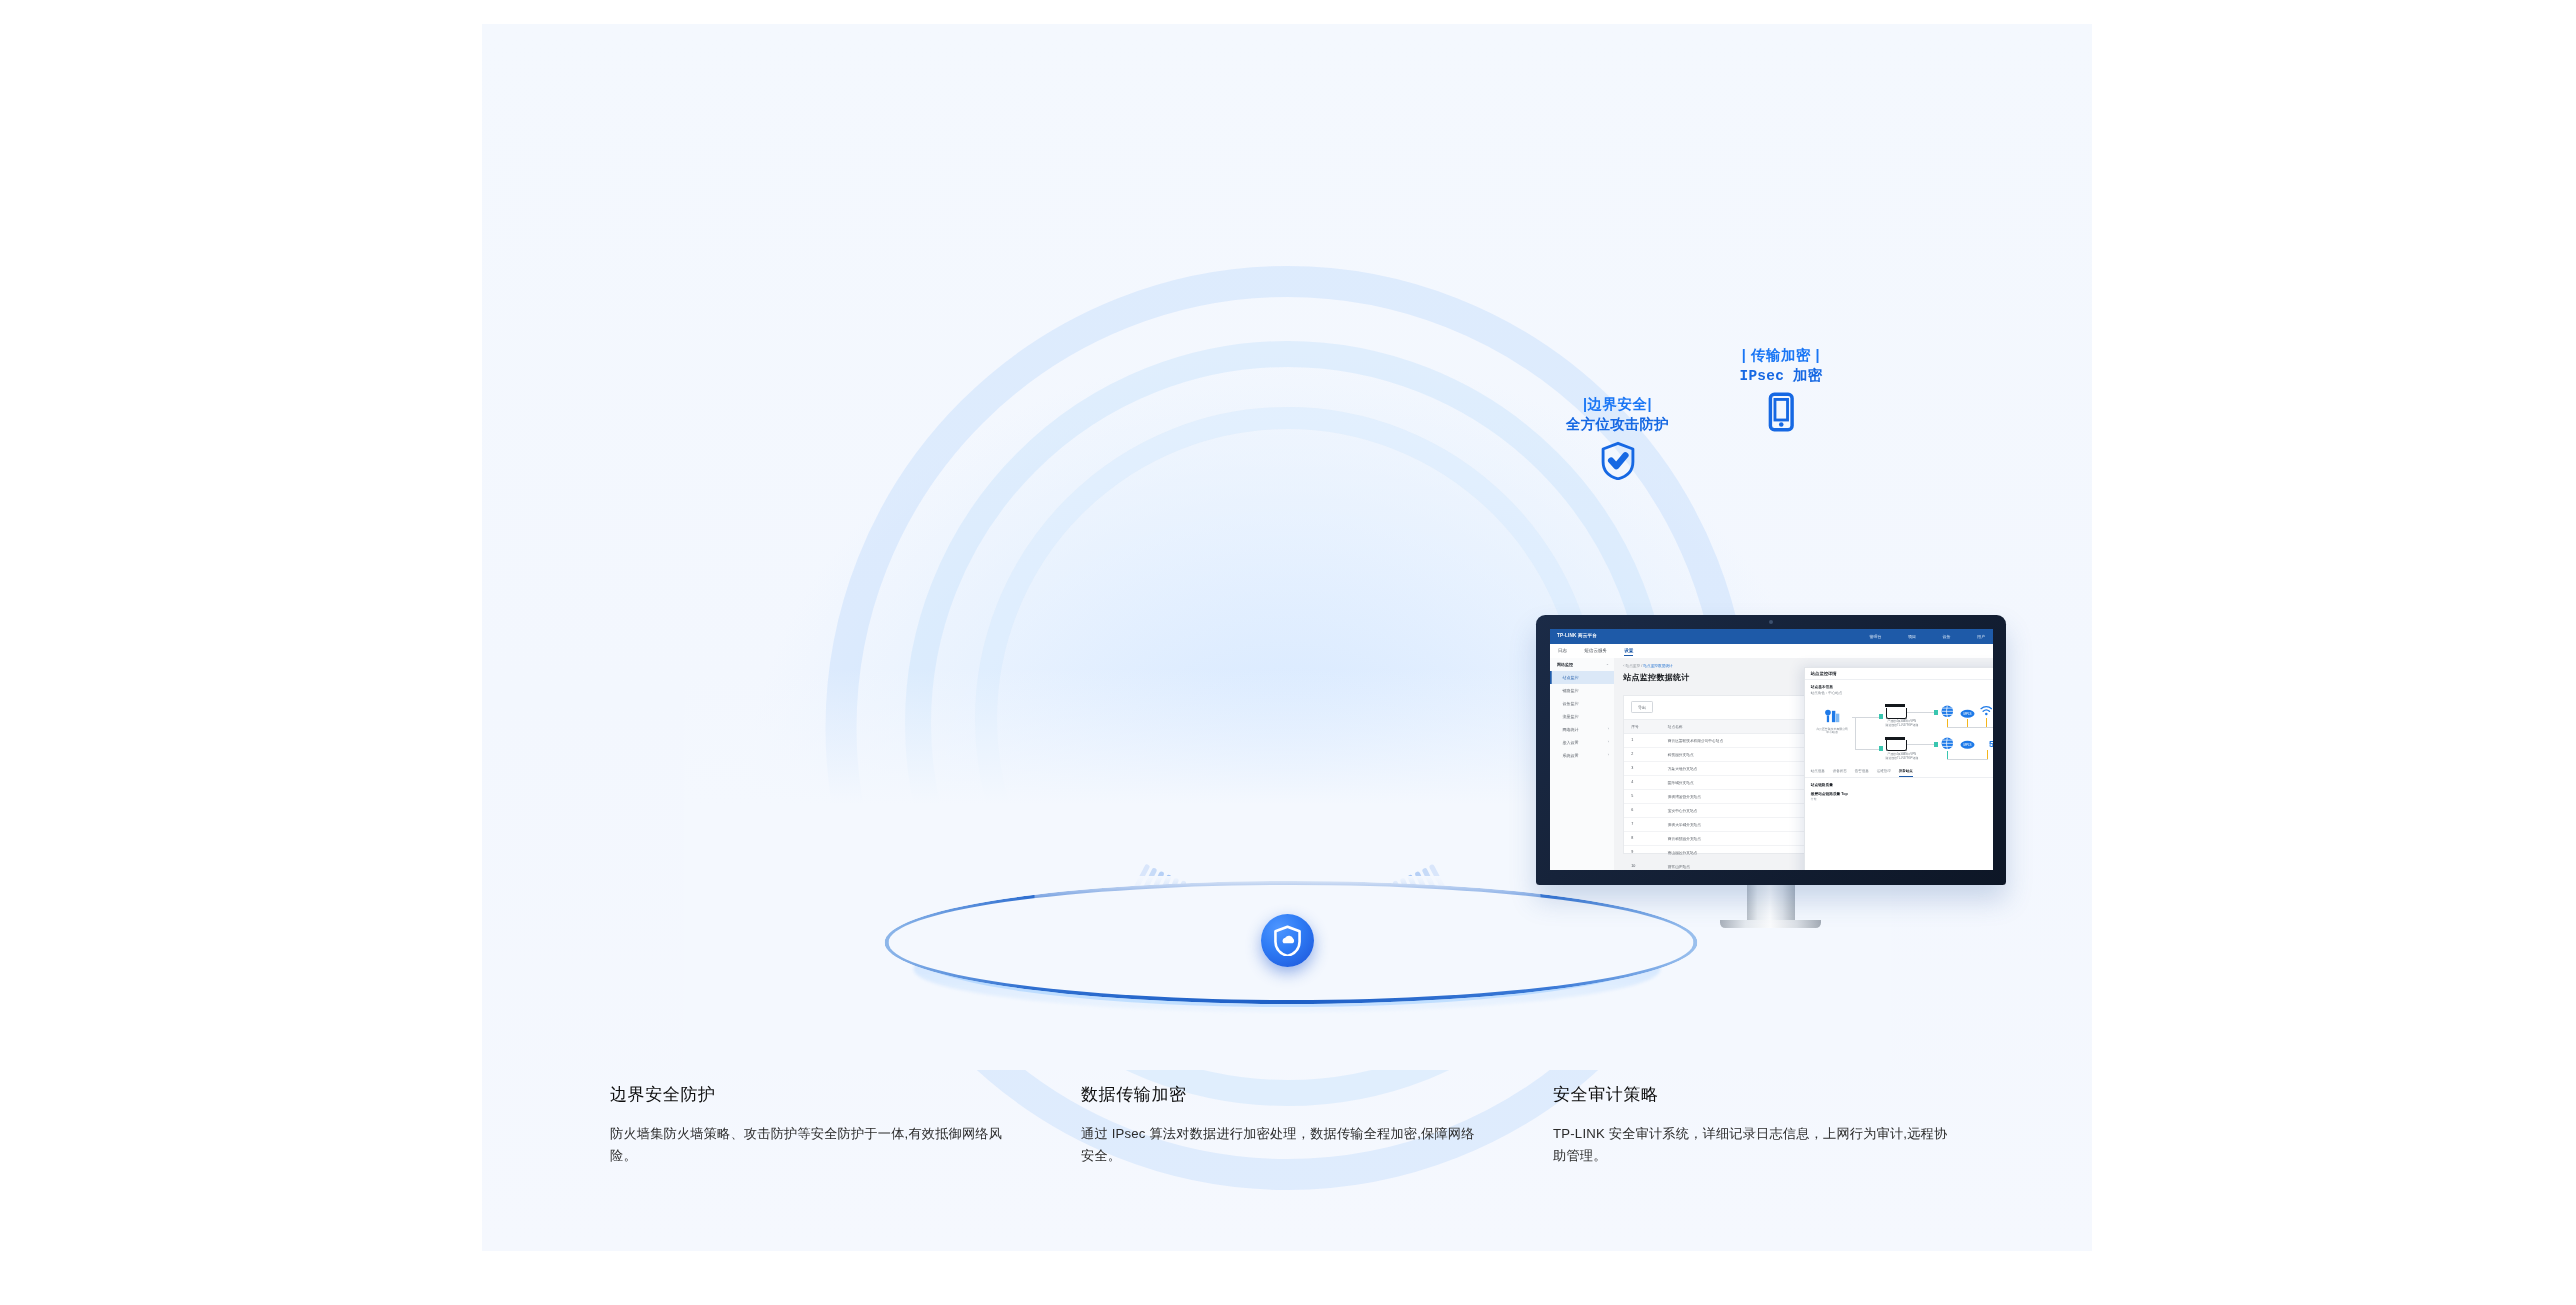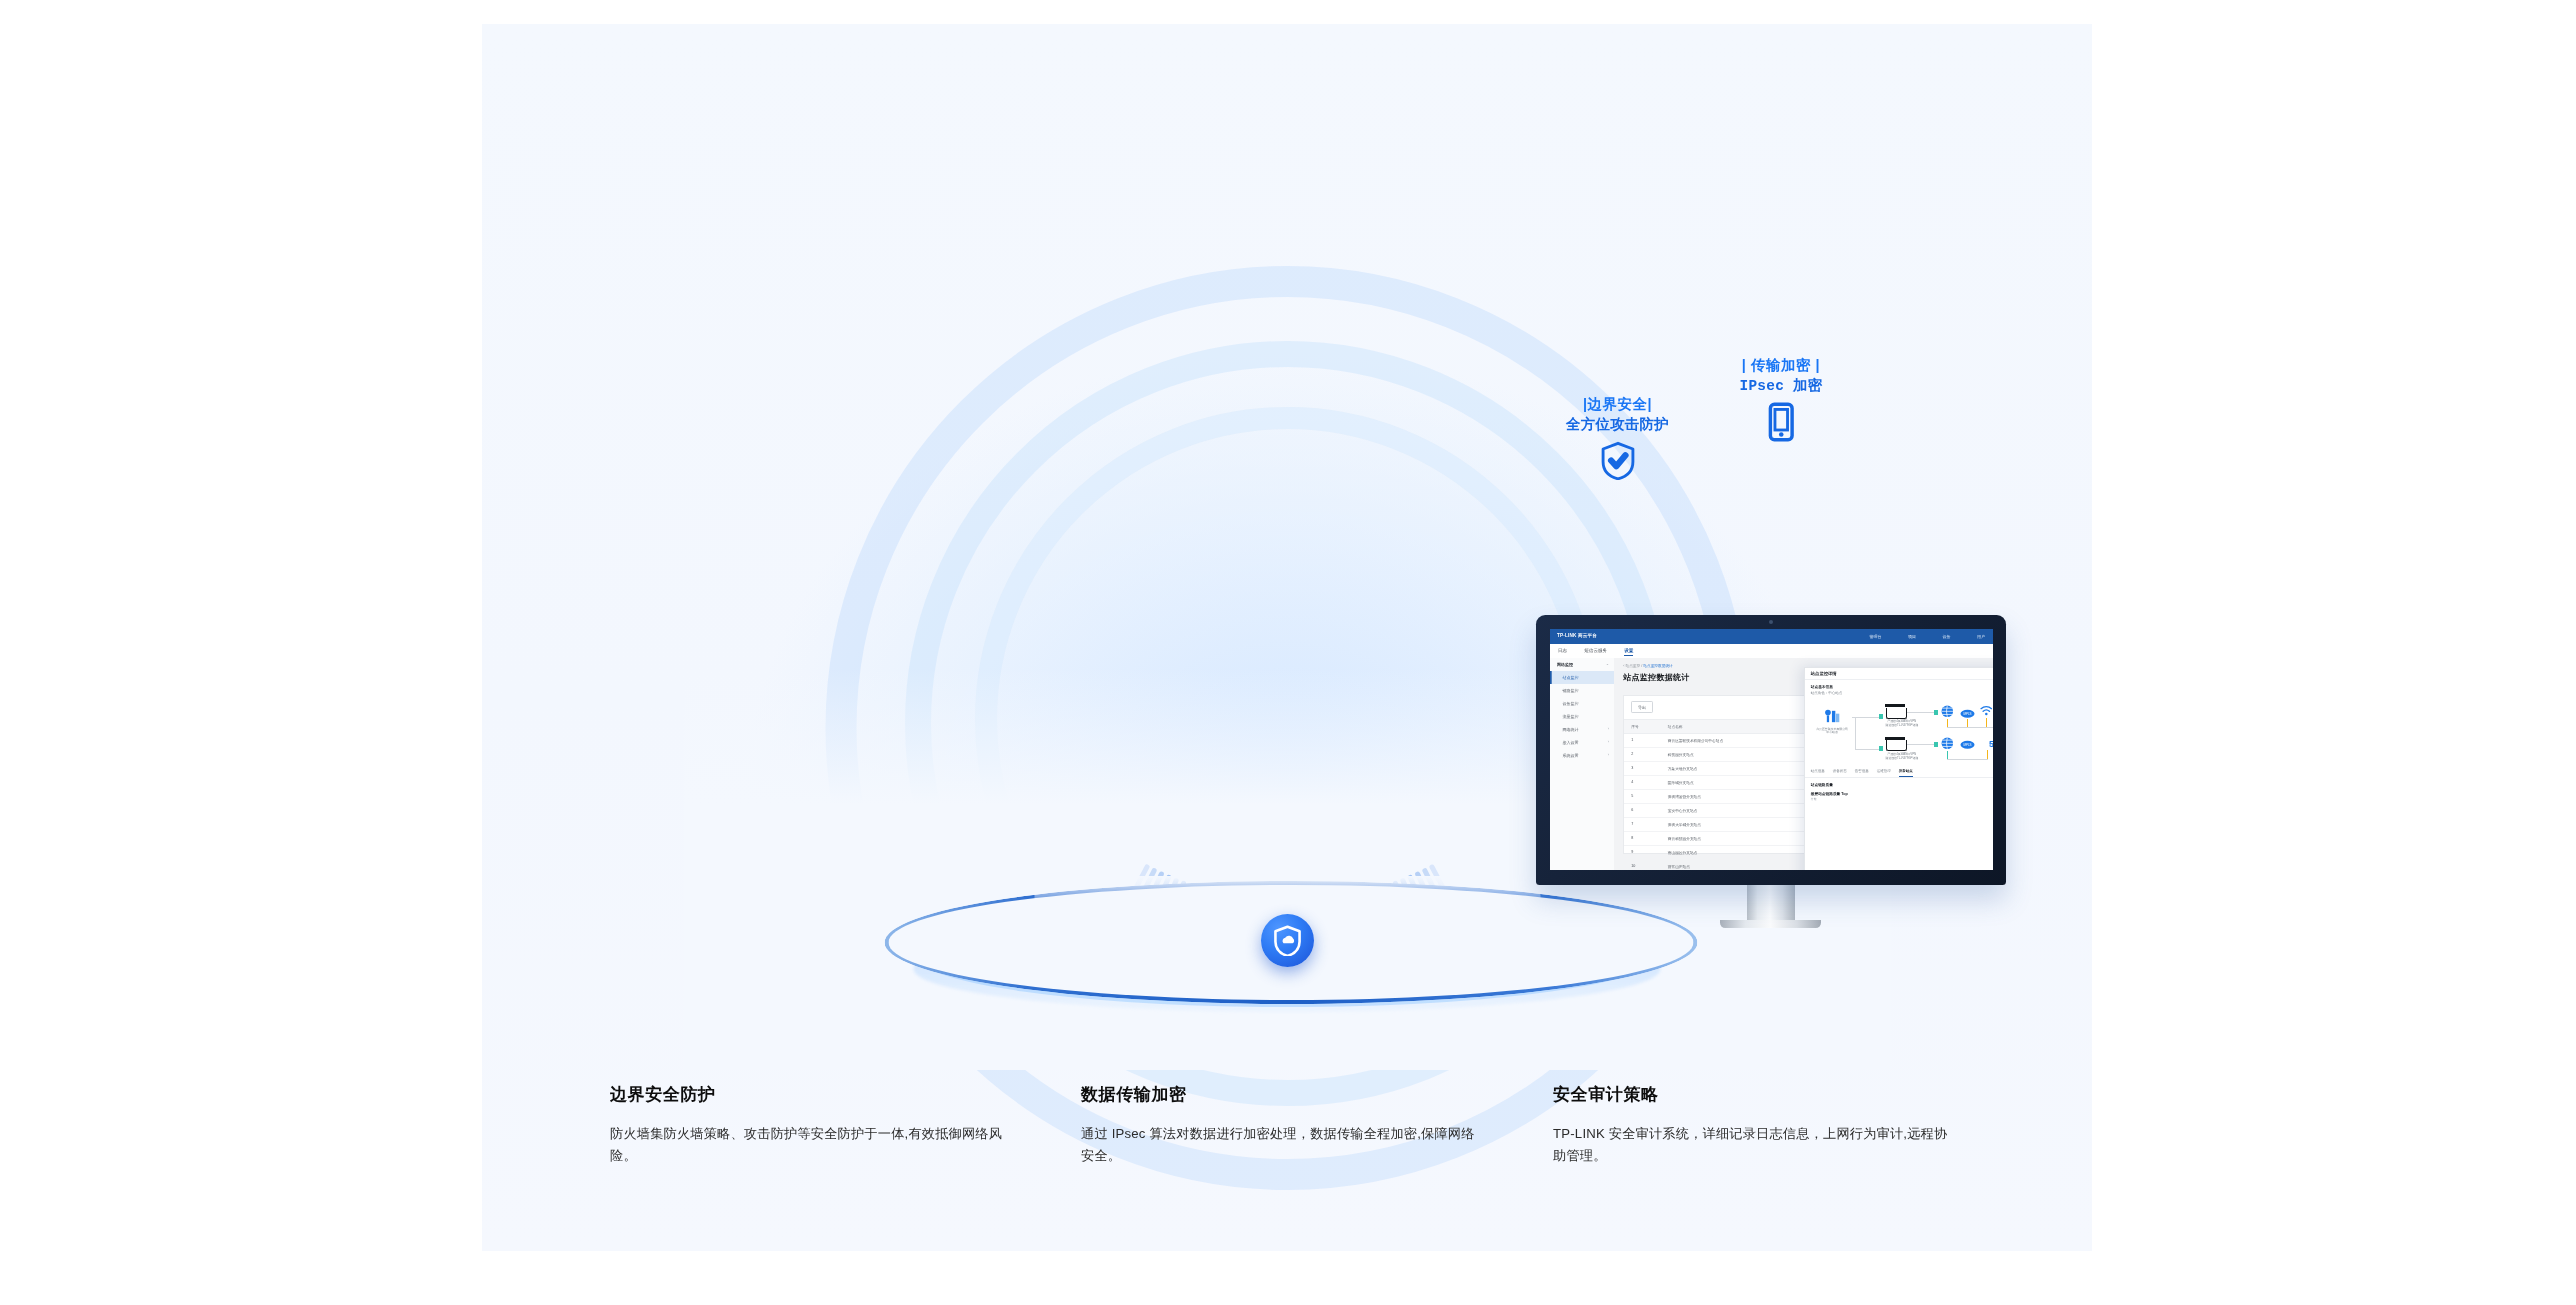--- a/index.html
+++ b/index.html
@@ -43,21 +43,21 @@
   .float{position:absolute;text-align:center;}
   .flabel-top{
     font-size:14.4px;font-weight:bold;color:#1976F5;letter-spacing:0.6px;white-space:nowrap;line-height:1.25;
   }
   .flabel-sub{
     font-size:14.4px;font-weight:bold;color:#1668E3;letter-spacing:0.3px;white-space:nowrap;line-height:1.35;margin-top:3.5px;font-family:Liberation Mono, monospace;
   }
   .ficon{margin:5.8px auto 0;}
 
   .f-left{left:1052px;top:371px;width:167px;}
-  .f-mid{left:1210px;top:332px;width:178px;}
+  .f-mid{left:1210px;top:322px;width:178px;}
   .f-right{left:1369px;top:373px;width:218px;}
 
   
   .monitor{position:absolute;left:1054px;top:591px;width:470px;height:270px;}
   .bezel{
     position:absolute;left:0;top:0;width:470px;height:270px;
     background:linear-gradient(135deg,#1b2b47 0%,#16233a 38%,#0d1626 100%);
     border-radius:9.2px 9.2px 3.5px 3.5px;
     box-shadow:0 15px 26.5px rgba(45,90,160,.22);
   }
@@ -104,21 +104,21 @@
     box-shadow:0 5.8px 15px rgba(29,86,206,.45);
     display:flex;align-items:center;justify-content:center;
   }
 
   
   .features{position:absolute;left:0;top:1061px;width:1610px;height:144px;}
   .feat{position:absolute;top:0;}
   .feat-1{left:128px;width:437px;}
   .feat-2{left:599px;width:437px;}
   .feat-3{left:1071px;width:437px;}
-  .feat-title{font-size:17px;font-weight:bold;color:#0d0d0d;letter-spacing:0.6px;margin:0 0 18.4px;line-height:1.2;}
+  .feat-title{font-size:17px;font-weight:normal;color:#0d0d0d;letter-spacing:0.6px;margin:0 0 18.4px;line-height:1.2;}
   .feat-desc{font-size:13.2px;color:#2b2b2b;line-height:1.62;letter-spacing:0.2px;margin:0;max-width:402px;}
 
   
   .dash{position:absolute;inset:0;background:#f2f3f5;}
   .dash-top{position:absolute;left:0;top:0;width:100%;height:15px;background:#1e5aa8;}
   .dash-logo{position:absolute;left:7px;top:4.6px;font-size:4.6px;font-weight:bold;color:#fff;letter-spacing:0.2px;}
   .dash-topnav{position:absolute;right:8px;top:5.2px;display:flex;gap:26.5px;font-size:4px;color:#dce9f8;}
   .dash-sub{position:absolute;left:0;top:15px;width:100%;height:14px;background:#fff;border-bottom:0.6px solid #e4e7ea;}
   .dash-subnav{position:absolute;left:8px;top:4px;display:flex;gap:17px;font-size:4.6px;color:#4a4f56;}
   .dash-subnav .on{color:#1e5aa8;font-weight:bold;border-bottom:1.2px solid #1e5aa8;padding-bottom:2.3px;}

